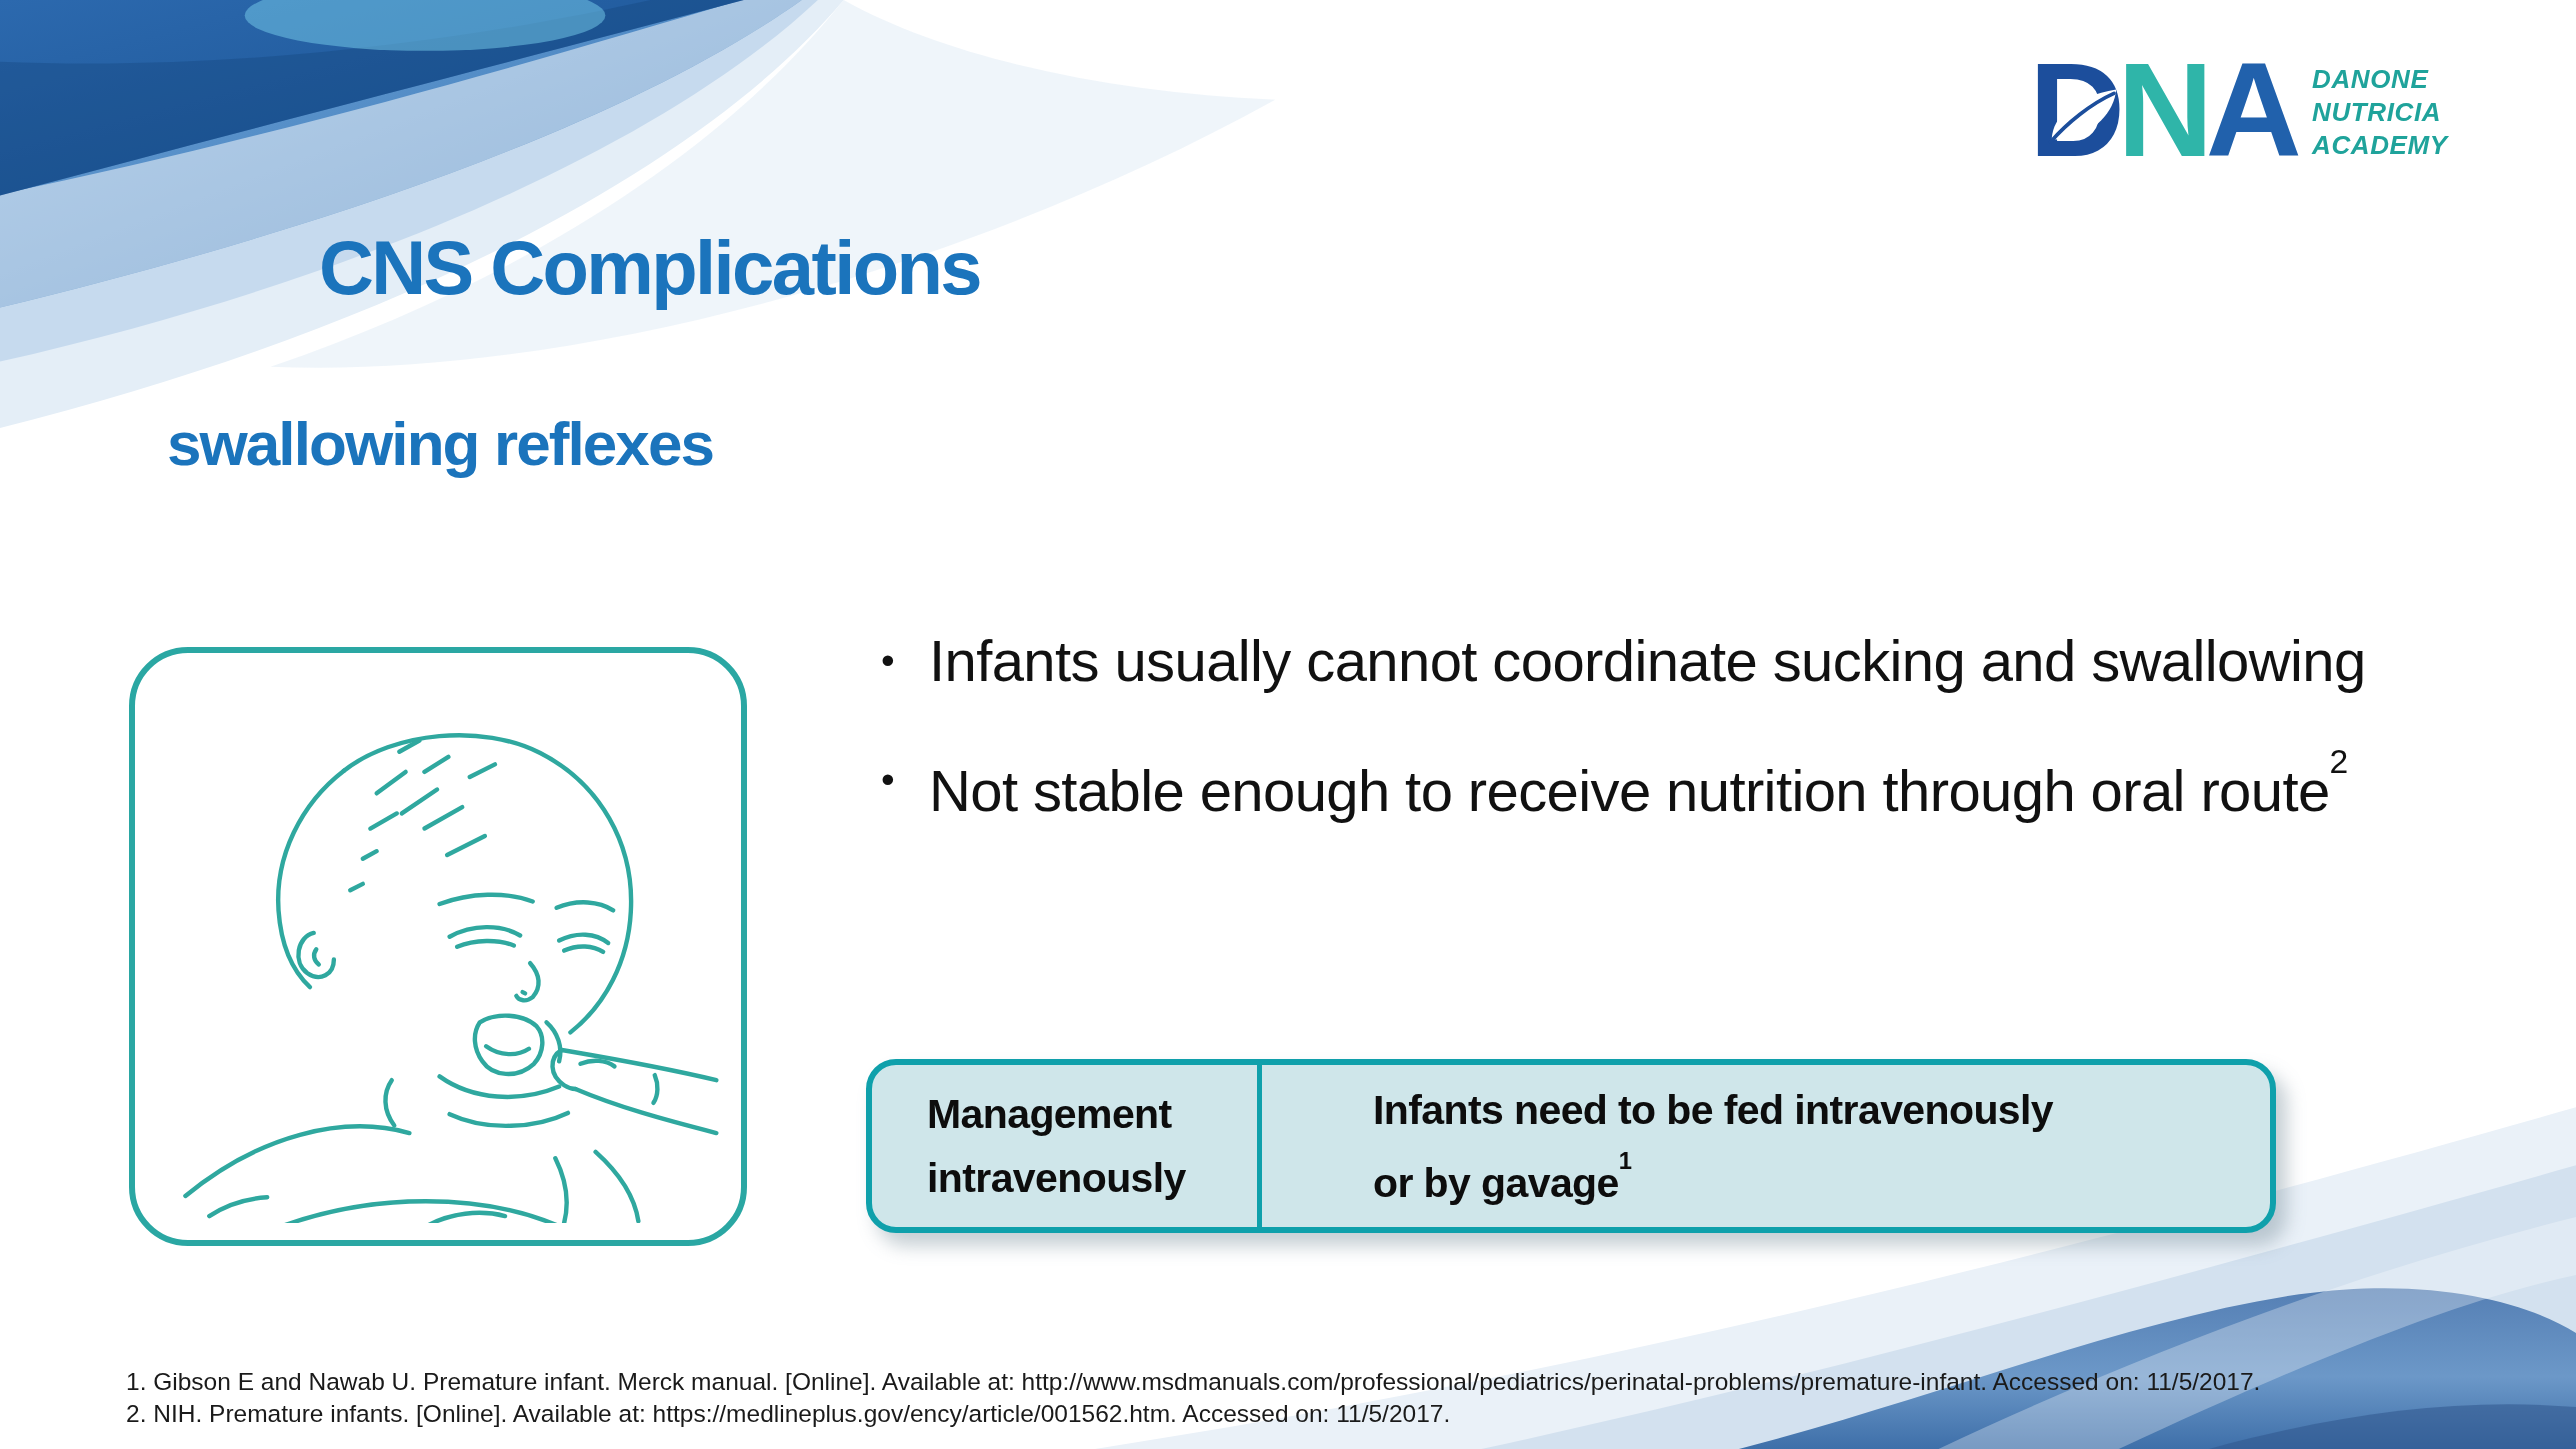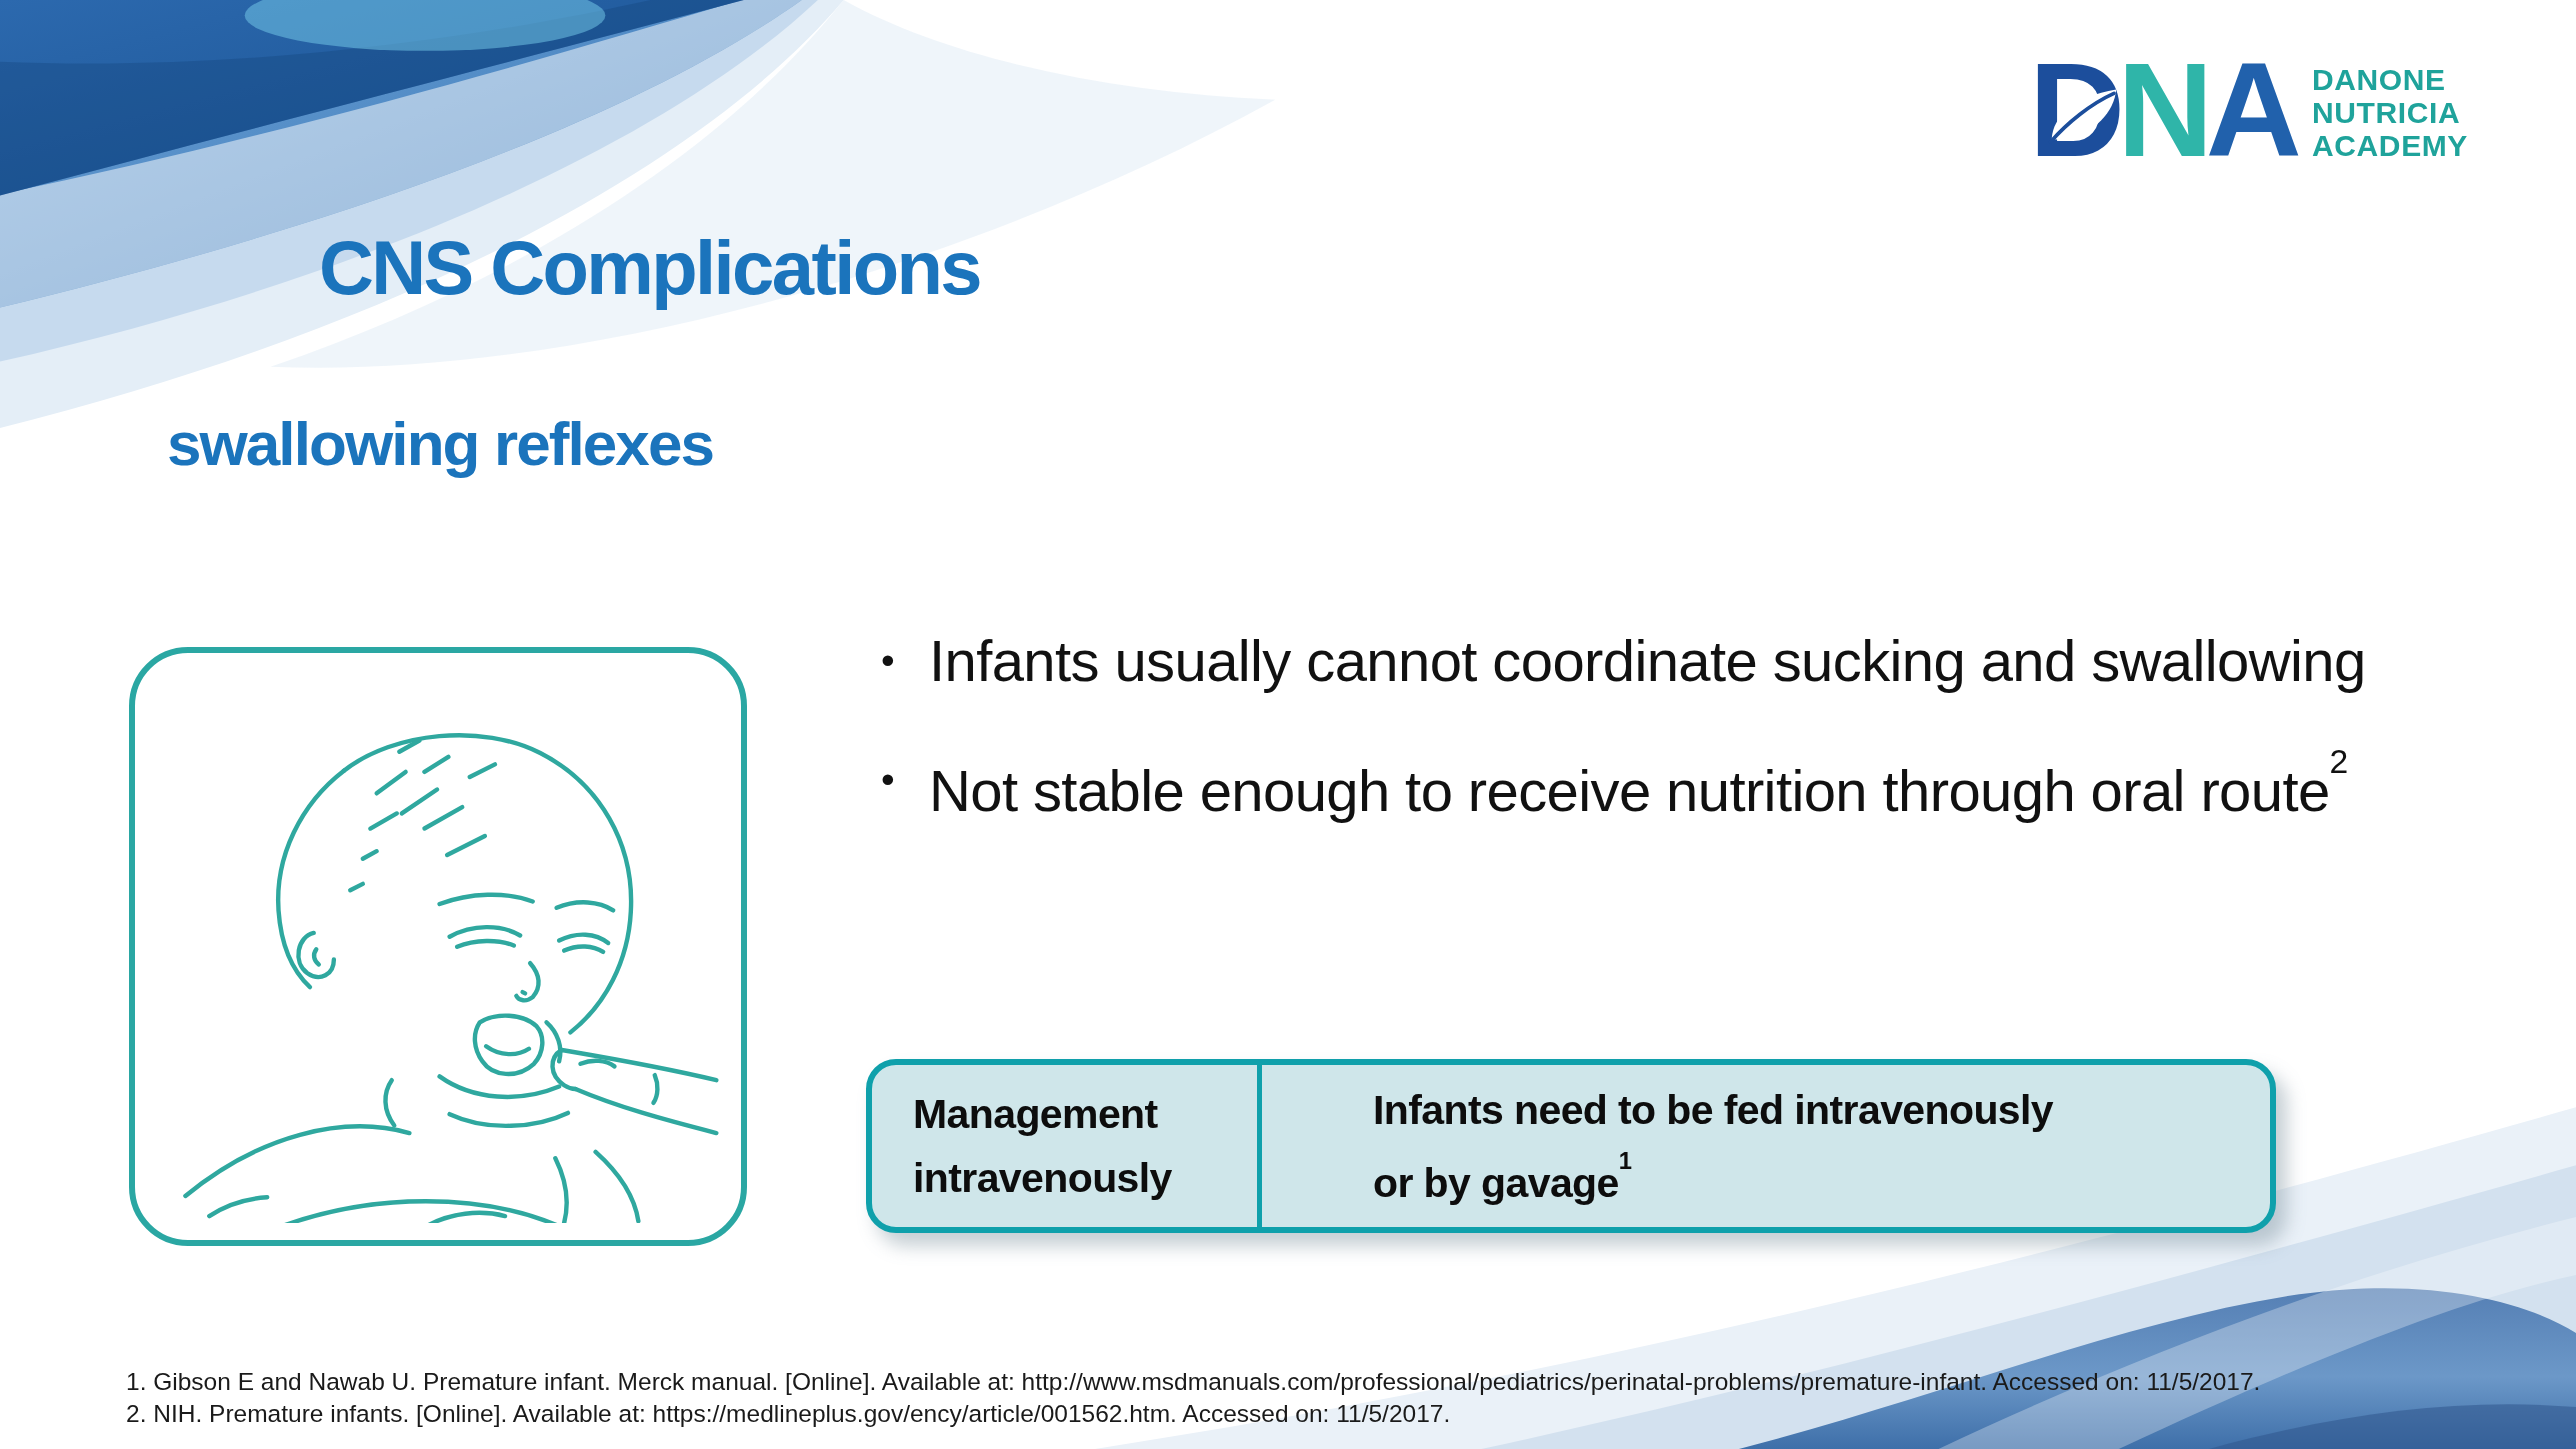--- a/index.html
+++ b/index.html
@@ -15,21 +15,21 @@
   #wave-br{left:934px;top:1088px;width:1642px;height:361px;}
 
   
   .logo{position:absolute;left:2029px;top:57px;display:flex;align-items:flex-start;z-index:2;}
   .dna{position:relative;display:flex;font-weight:bold;font-size:133px;line-height:106px;letter-spacing:-7.7px;}
   .dna span{display:block;}
   .dna-d{color:#1C4E9C;}
   .dna-n{color:#2FB5A9;}
   .dna-a{color:#2161AC;}
   .leaf-svg{position:absolute;left:16.7px;top:31px;width:76px;height:54px;transform:rotate(-4deg);}
-  .org{margin-left:18px;padding-top:6.4px;font-weight:bold;color:#1FA39B;font-size:30px;line-height:33px;letter-spacing:0.6px;}
+  .org{margin-left:18px;padding-top:6.4px;font-weight:bold;color:#1FA39B;font-size:26px;line-height:33px;letter-spacing:0.6px;font-style:italic;}
 
   
   .title{
     position:absolute;left:307px;top:224px;z-index:2;
     font-size:76px;font-weight:bold;color:#1B74BC;letter-spacing:-2.6px;white-space:nowrap;margin-left:12px;
   }
   .subtitle{
     position:absolute;left:76px;top:404px;width:728px;z-index:2;
     text-align:center;font-size:62px;font-weight:bold;color:#1B74BC;line-height:79px;letter-spacing:-1.9px;
   }
@@ -52,21 +52,21 @@
   sup.fn{font-size:58%;position:relative;top:-0.55em;letter-spacing:0;}
 
   
   .mtable{
     position:absolute;left:866px;top:1059px;width:1410px;height:174px;z-index:2;
     box-sizing:border-box;border:6.4px solid #0FA0AB;border-radius:30px;background:#CFE6EA;
     display:flex;box-shadow:10.3px 13px 18px rgba(120,140,152,0.42);
   }
   .mcell{display:flex;flex-direction:column;justify-content:center;box-sizing:border-box;}
   .mcell .tline{display:block;white-space:nowrap;font-size:41px;font-weight:bold;line-height:64px;color:#0d0d0d;letter-spacing:-0.6px;}
-  .mcell-header{flex:0 0 390px;border-right:5.8px solid #0FA0AB;padding-left:41px;}
+  .mcell-header{flex:0 0 390px;border-right:5.8px solid #0FA0AB;padding-left:55px;}
   .mcell-body{flex:1;padding-left:111px;border-radius:21px;}
 
   
   .refs{position:absolute;left:126px;top:1366px;z-index:3;color:#1a1a1a;font-size:24.5px;line-height:32px;}
   .refs .ref-line{display:block;white-space:nowrap;}
 </style>
 </head>
 <body>
 
 <div class="slide">

